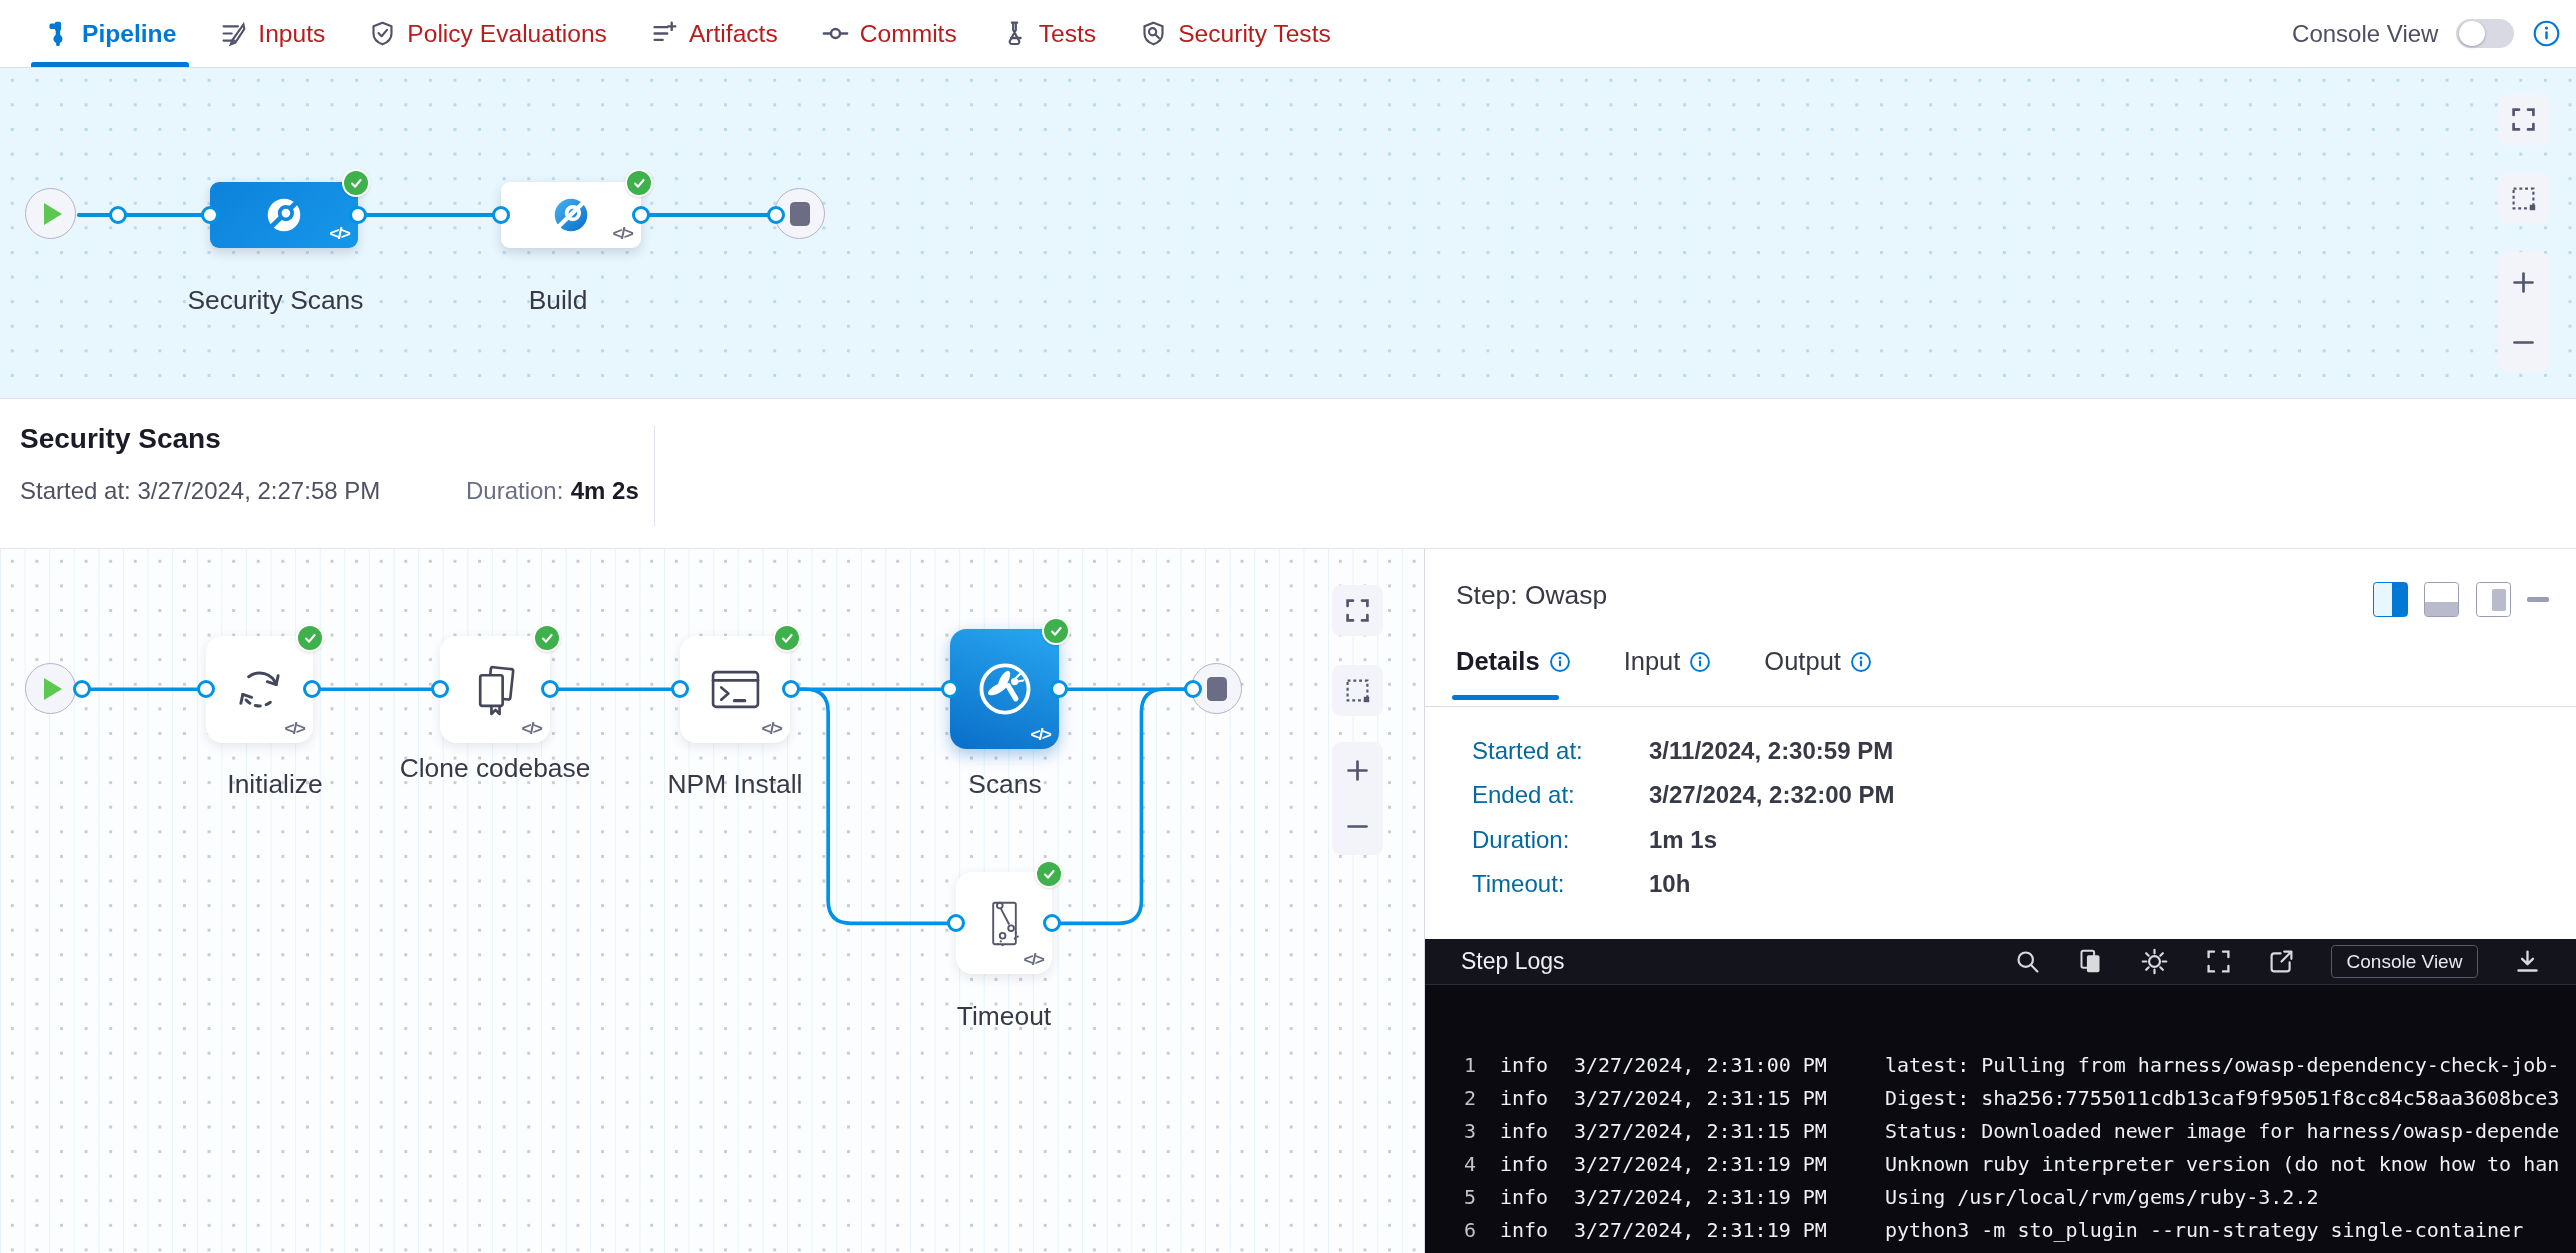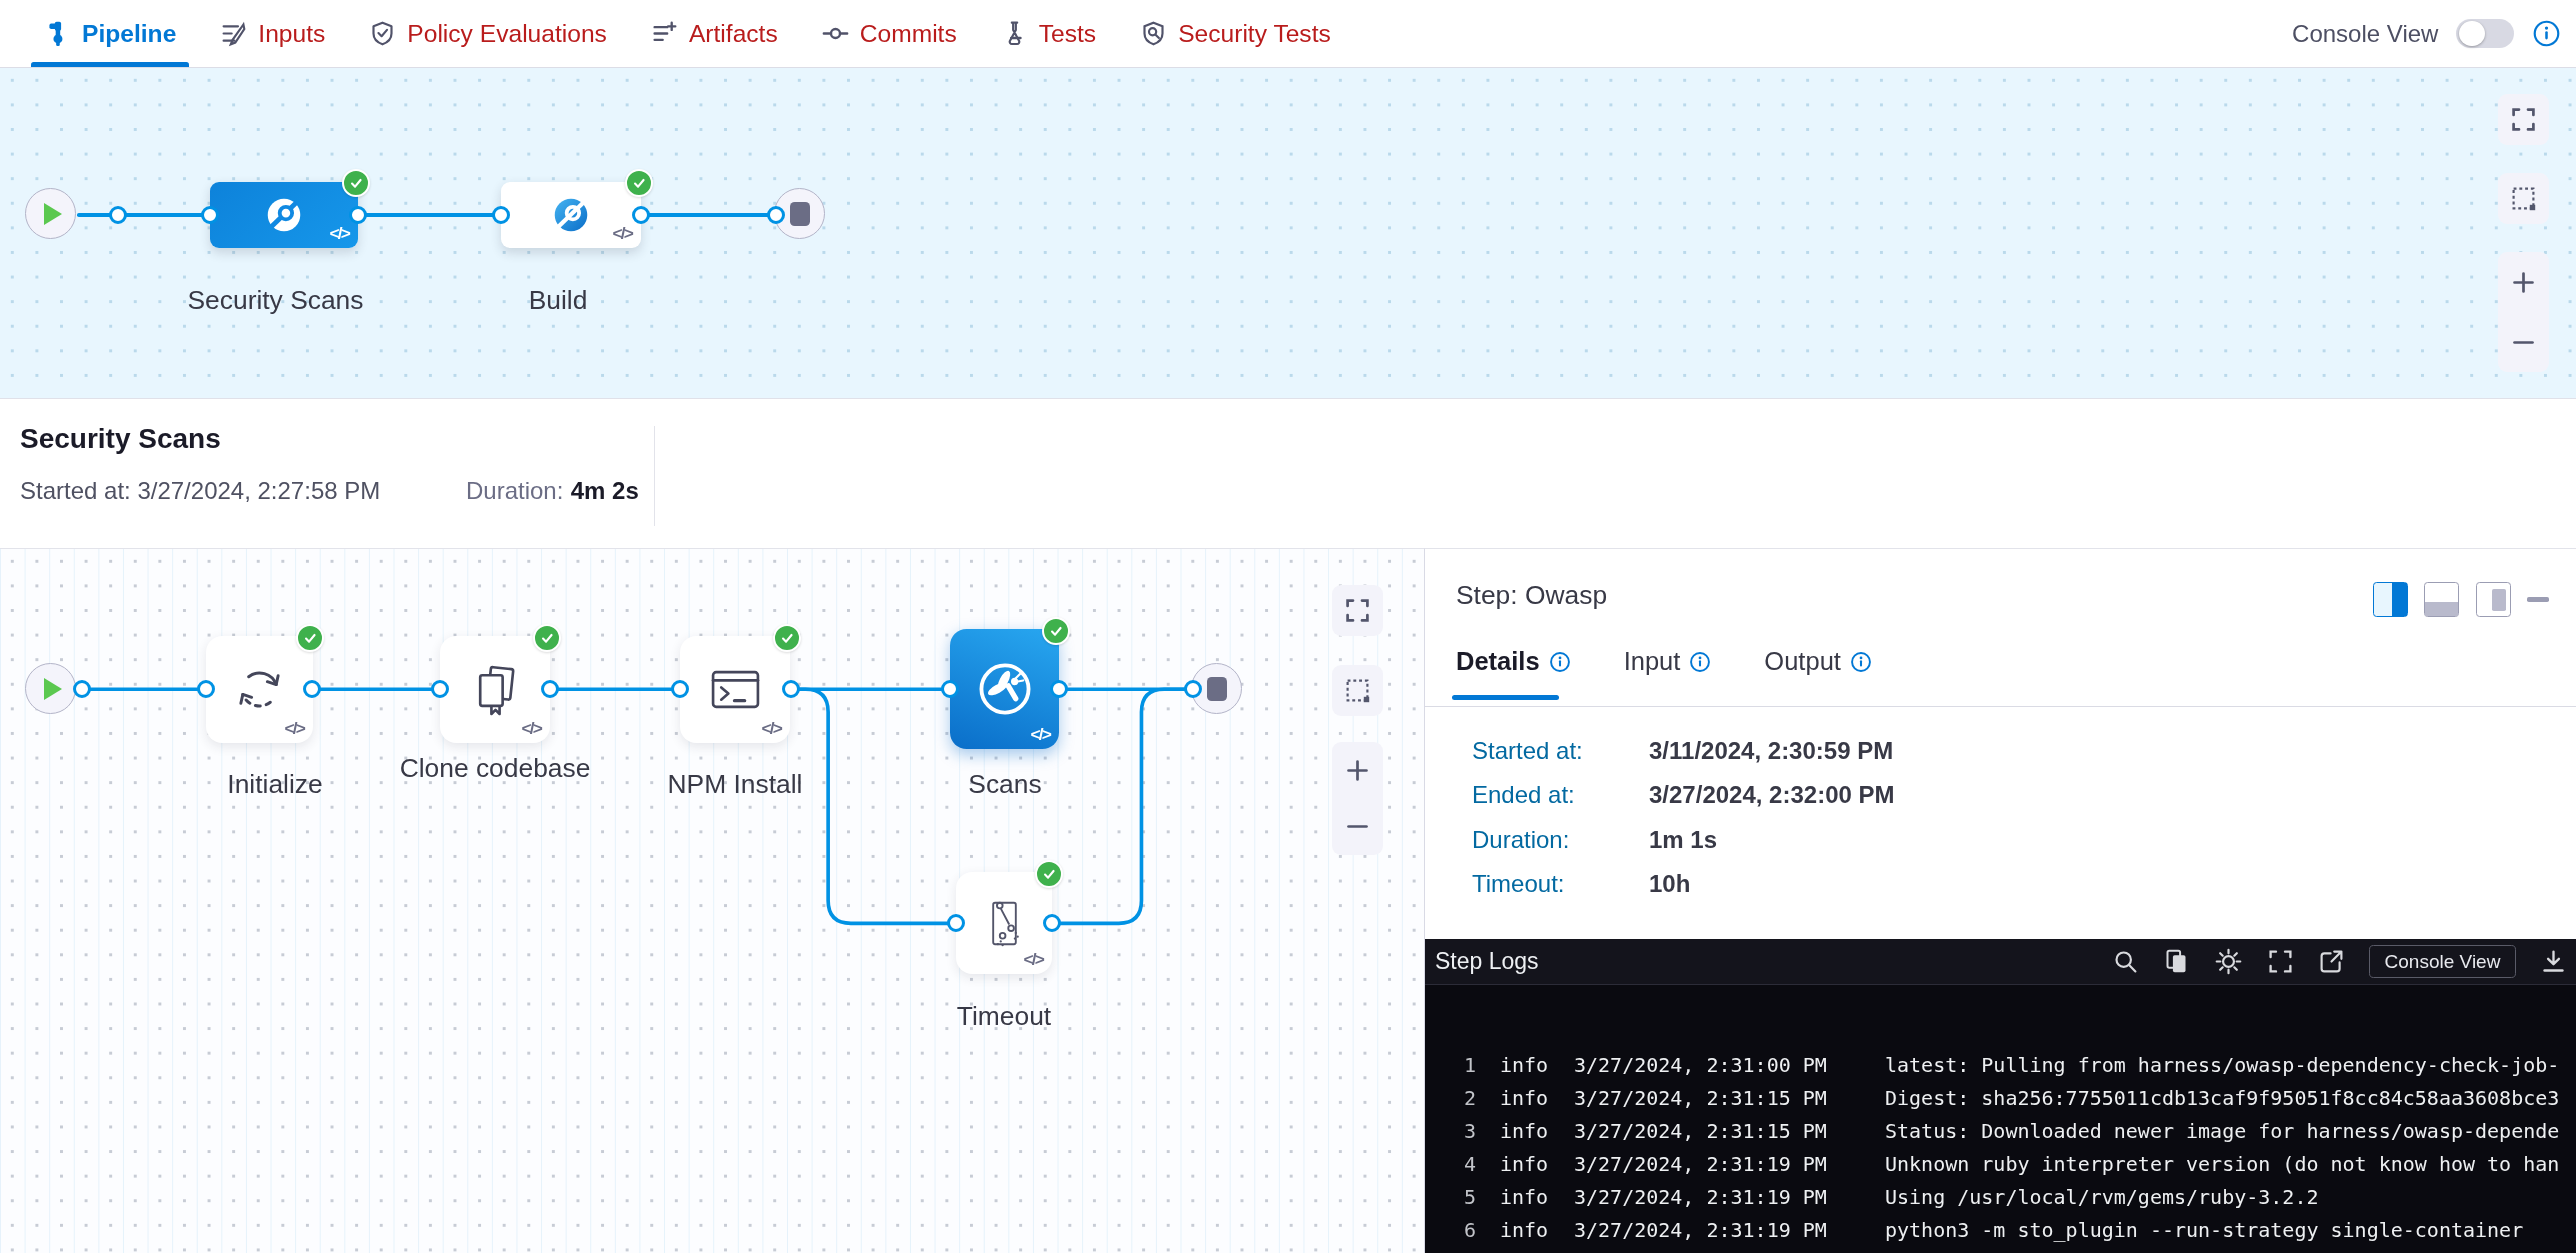--- a/index.html
+++ b/index.html
@@ -74,21 +74,21 @@
   .tab.active .tlabel{font-weight:bold;color:#1b1b28;}
   .tab-underline{position:absolute;left:27px;top:146px;width:107px;height:4.6px;background:#0278d5;border-radius:2.7px;}
   .tabdiv{position:absolute;left:0;top:157px;width:100%;height:0.9px;background:#dadbe4;}
   .fields{position:absolute;left:47px;top:188px;}
   .frow{display:flex;margin-bottom:17.3px;font-size:24px;line-height:27px;}
   .flabel{width:177px;color:#0369a1;}
   .fvalue{font-weight:bold;color:#383946;}
   
   .logs{position:absolute;left:0;top:390px;width:1152px;height:315px;background:#0a0a10;overflow:hidden;}
   .loghead{height:46px;background:#14141c;border-bottom:0.9px solid #2c2c38;display:flex;align-items:center;
-           padding:0 10px;box-sizing:border-box;gap:24px;}
+           padding:0 36px;box-sizing:border-box;gap:36px;}
   .loghead .ltitle{font-size:23px;color:#eef0f3;margin-right:auto;}
   .consolebtn{height:33px;border:0.9px solid #5a5b68;border-radius:4.6px;padding:0 14.6px;display:flex;align-items:center;
               font-size:19px;color:#e8e9ee;background:transparent;cursor:pointer;}
   .logbody{padding-top:64px;font-family:"DejaVu Sans Mono",monospace;font-size:20px;color:#eef0f2;}
   .log-row{white-space:nowrap;line-height:33px;height:33px;overflow:hidden;}
   .ln{display:inline-block;width:27px;text-align:right;margin-left:24px;color:#c2c4c9;}
   .lvl{display:inline-block;width:50px;margin-left:24px;}
   .lt{display:inline-block;width:269px;margin-left:24px;}
   .lm{display:inline-block;margin-left:42px;}
   .icon-sym{display:flex;align-items:center;justify-content:center;}

